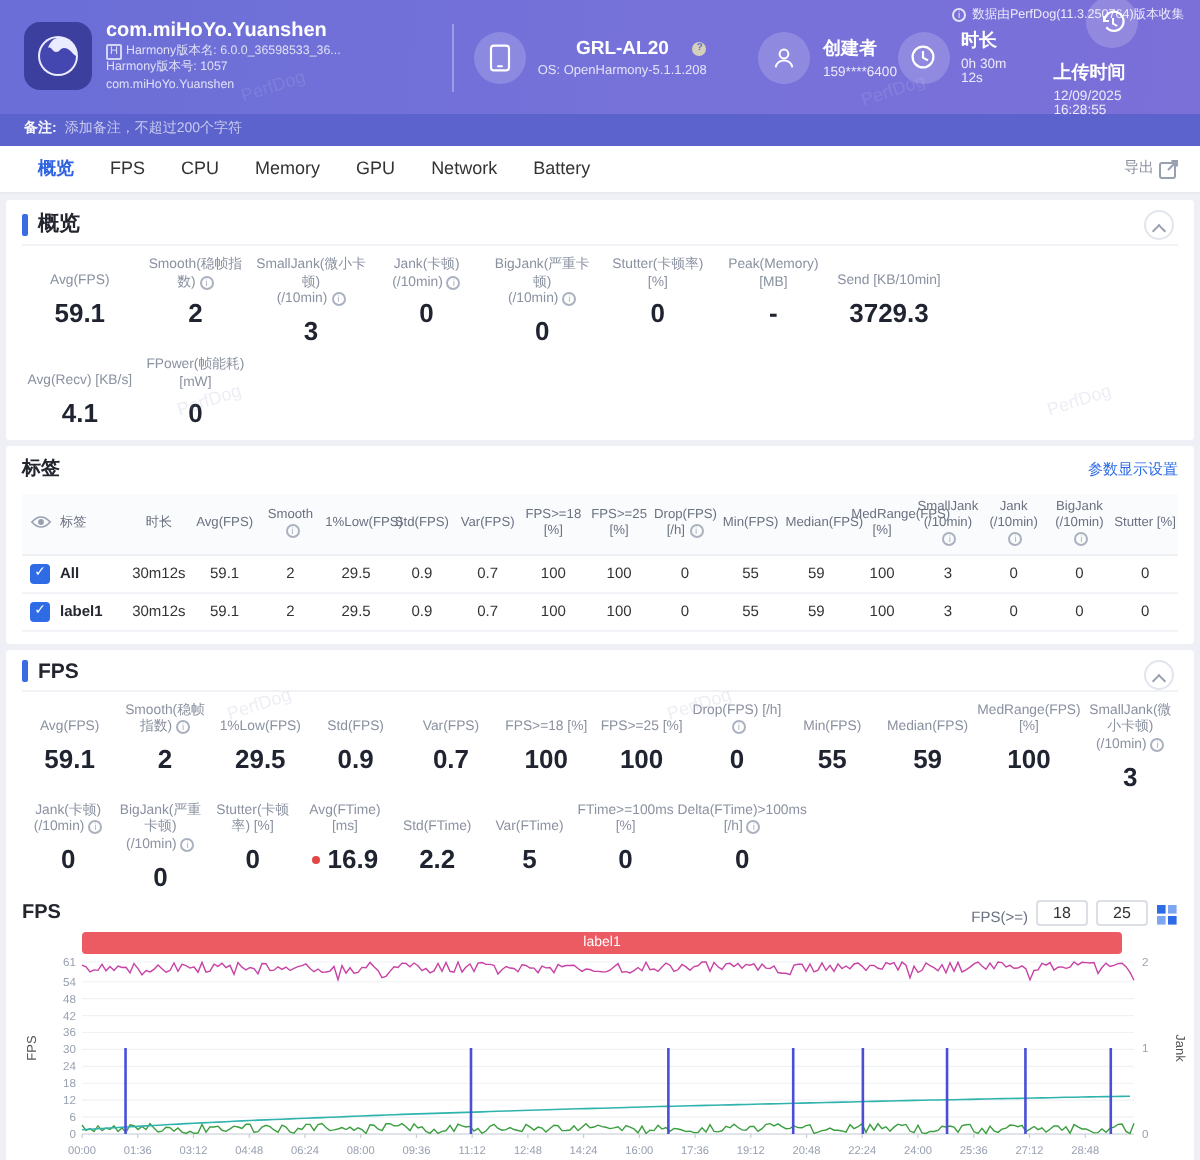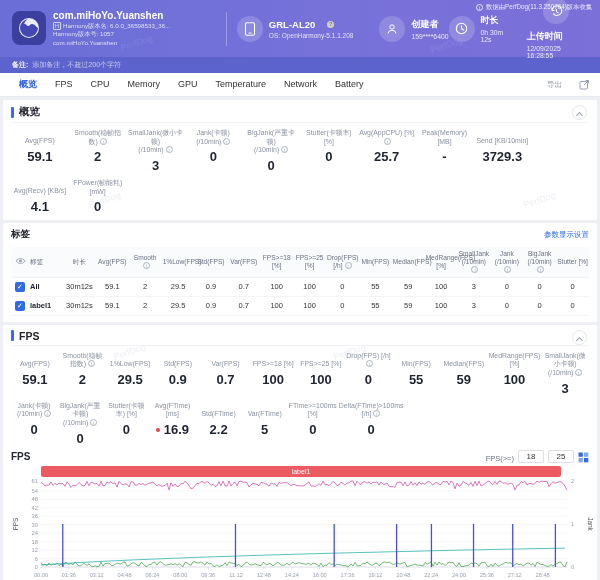--- a/index.html
+++ b/index.html
@@ -12,34 +12,34 @@
   .hdr-note { position:absolute; top:3px; right:8px; font-size:6.3px; color:rgba(255,255,255,.85); display:flex; align-items:center; gap:3px; }
   .mini-info { width:7px; height:7px; border:0.5px solid rgba(255,255,255,.8); border-radius:50%; font-size:5px; line-height:6px; text-align:center; }
   .app-block { display:flex; gap:7px; align-items:center; width:225px; }
   .app-icon { width:34px; height:34px; border-radius:8px; background:#3d3f9e; display:flex; align-items:center; justify-content:center; flex:none; }
   .app-name { font-size:10px; font-weight:bold; margin-bottom:1px; }
   .app-line { font-size:6.2px; color:rgba(255,255,255,.78); line-height:1.35; display:flex; align-items:center; gap:2px; }
   .h-badge { display:inline-block; font-size:5.5px; border:0.5px solid rgba(255,255,255,.7); border-radius:1px; padding:0 1px; line-height:6px; }
   .vdiv { width:1px; height:34px; background:rgba(255,255,255,.3); margin:0 10px 0 0; }
   .dev-block { display:flex; gap:6px; align-items:center; width:150px; }
   .icon-circle { width:26px; height:26px; border-radius:50%; background:rgba(255,255,255,.18); display:flex; align-items:center; justify-content:center; flex:none; }
-  .dev-name { font-size:9.5px; font-weight:bold; display:flex; align-items:center; gap:12px; }
+  .dev-name { font-size:9.5px; font-weight:bold; display:flex; align-items:center; gap:12px;justify-content:flex-end; }
   .q-dot { width:7px; height:7px; border-radius:50%; background:rgba(230,225,180,.85); color:#6a6ed6; font-size:5px; line-height:7px; text-align:center; font-weight:bold; }
   .dev-os { font-size:6.5px; color:rgba(255,255,255,.8); margin-top:2px; }
   .meta-block { display:flex; gap:6px; align-items:center; margin-left:auto; }
   .meta-label { font-size:9px; font-weight:bold; }
   .meta-value { font-size:6.8px; color:rgba(255,255,255,.85); margin-top:2px; }
 
   
   .remark-bar { height:16px; background:#5c63cd; color:rgba(255,255,255,.65); font-size:7px; line-height:16px; padding:0 12px; }
   .remark-bar b { color:rgba(255,255,255,.95); font-weight:bold; margin-right:4px; }
   .tabs { height:24px; background:#fff; border-bottom:1px solid #e7eaf1; display:flex; align-items:center; padding:0 10px; }
   .tab { font-size:9px; color:#333; padding:0 9px; line-height:23px; cursor:pointer; white-space:nowrap; }
   .tab.active { color:#2e62e0; font-weight:bold; }
-  .export-wrap { margin-left:auto; display:flex; align-items:center; gap:17px; color:#8a91a0; font-size:7.5px; }
+  .export-wrap { margin-left:auto; display:flex; gap:2px; color:#8a91a0; font-size:7.5px; }
 
   
   .card { background:#fff; margin:3px 3px 0 3px; padding:5px 8px 6px 8px; border-radius:2px; position:relative; }
   .sec-head { display:flex; align-items:center; border-bottom:1px solid #f0f2f6; padding-bottom:3px; }
   .sec-title { font-size:10.5px; font-weight:bold; color:#23262e; display:flex; align-items:center; gap:5px; }
   .sec-title .bar { width:3px; height:11px; background:#3b6be0; border-radius:1px; }
   .sec-title.plain { font-size:9.5px; }
   .settings-link { margin-left:auto; font-size:7.5px; color:#2e6be4; cursor:pointer;font-family:Liberation Mono, monospace; }
   .collapse-btn { position:absolute; top:5px; right:10px; width:15px; height:15px; border:1px solid #e2e5ec; border-radius:50%; background:#fff; cursor:pointer; }
   .collapse-btn::after { content:""; display:block; width:4px; height:4px; border-left:1px solid #98a0b0; border-top:1px solid #98a0b0; transform:rotate(45deg); margin:6px auto 0; }
@@ -163,21 +163,20 @@
     <b>备注:</b><span>添加备注，不超过200个字符</span>
   </div>
 
   <nav class="tabs">
     <div id="tab-row" style="display:flex;">
         <div class="tab active">概览</div>
         <div class="tab">FPS</div>
         <div class="tab">CPU</div>
         <div class="tab">Memory</div>
         <div class="tab">GPU</div>
-        <div class="tab">Temperature</div>
         <div class="tab">Network</div>
         <div class="tab">Battery</div>
       </div>
     <div class="export-wrap">
       <span>导出</span>
       <svg width="11" height="11" viewBox="0 0 11 11">
           <rect x="1" y="2.5" width="7.5" height="7.5" rx="1" fill="none" stroke="#98a0b0" stroke-width="1"></rect>
           <path d="M5 6 L9.5 1.5 M6.7 1.5 H9.5 V4.3" fill="none" stroke="#98a0b0" stroke-width="1"></path>
         </svg>
     </div>
@@ -223,26 +222,20 @@
             <span>BigJank(严重卡顿)</span>
             <span>(/10min)<i class="info-i">i</i></span>
           </div>
           <div class="sval">0</div>
         </div>
         <div class="stat">
           <div class="slabel">
             <span>Stutter(卡顿率) [%]</span>
           </div>
           <div class="sval">0</div>
-        </div>
-        <div class="stat">
-          <div class="slabel">
-            <span>Avg(AppCPU) [%]<i class="info-i">i</i></span>
-          </div>
-          <div class="sval">25.7</div>
         </div>
         <div class="stat">
           <div class="slabel">
             <span>Peak(Memory) [MB]</span>
           </div>
           <div class="sval">-</div>
         </div>
         <div class="stat">
           <div class="slabel">
             <span>Send [KB/10min]</span>

